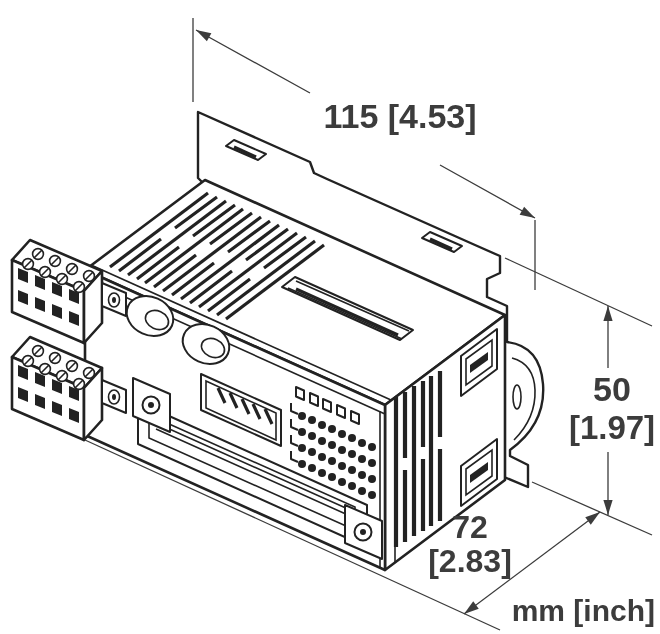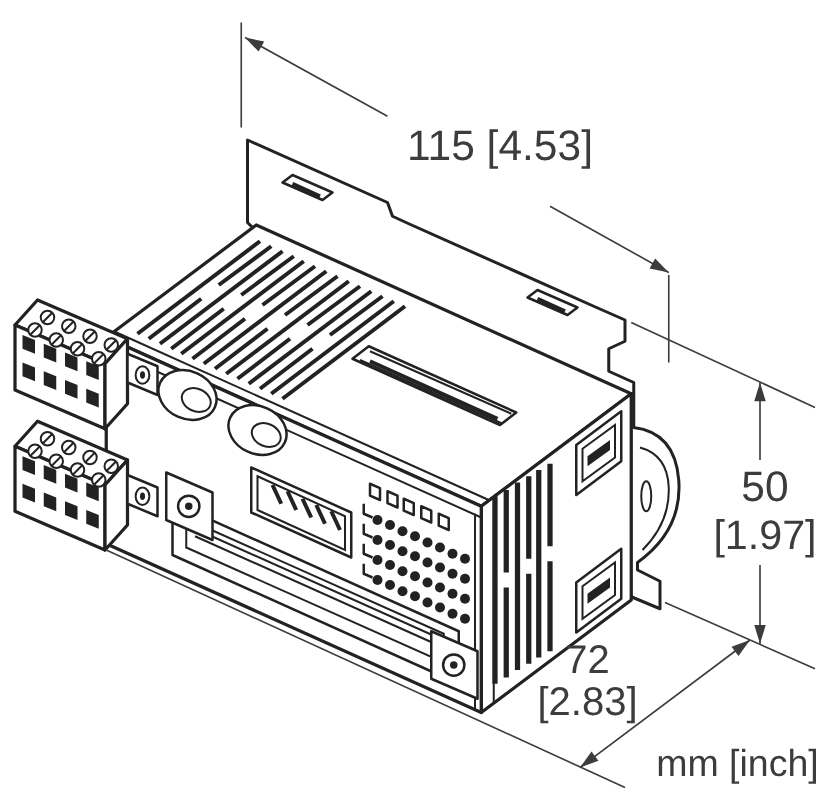--- a/index.html
+++ b/index.html
@@ -1,17 +1,17 @@
 <!DOCTYPE html>
 <html style="--line: #222222; --text: #3c3c3c; --bg: #ffffff;"><head>
 <meta charset="utf-8">
 <style>
   :root { --line:#222222; --text:#3c3c3c; --bg:#ffffff; }
   html,body{margin:0;padding:0;background:var(--bg);}
-  .stage{position:relative;width:660px;height:634px;background:var(--bg);overflow:hidden;}
+  .stage{position:relative;width:660px;height:634px;background:var(--bg);overflow:hidden;font-weight:bold;}
   svg{display:block;}
   .face{fill:#ffffff;stroke:var(--line);stroke-width:2.6;stroke-linejoin:round;}
   .plate{fill:#ffffff;stroke:var(--line);stroke-width:2.4;stroke-linejoin:round;}
   .ln2{stroke:var(--line);stroke-width:2;fill:none;stroke-linejoin:round;}
   .ln16{stroke:var(--line);stroke-width:1.6;fill:none;}
   .slat{stroke:var(--line);stroke-width:3.2;fill:none;}
   .vslat{stroke:var(--line);stroke-width:4.2;fill:none;}
   .dark{fill:var(--line);stroke:none;}
   .wfill{fill:#ffffff;}
   .dim{stroke:var(--text);stroke-width:1.3;fill:none;}

